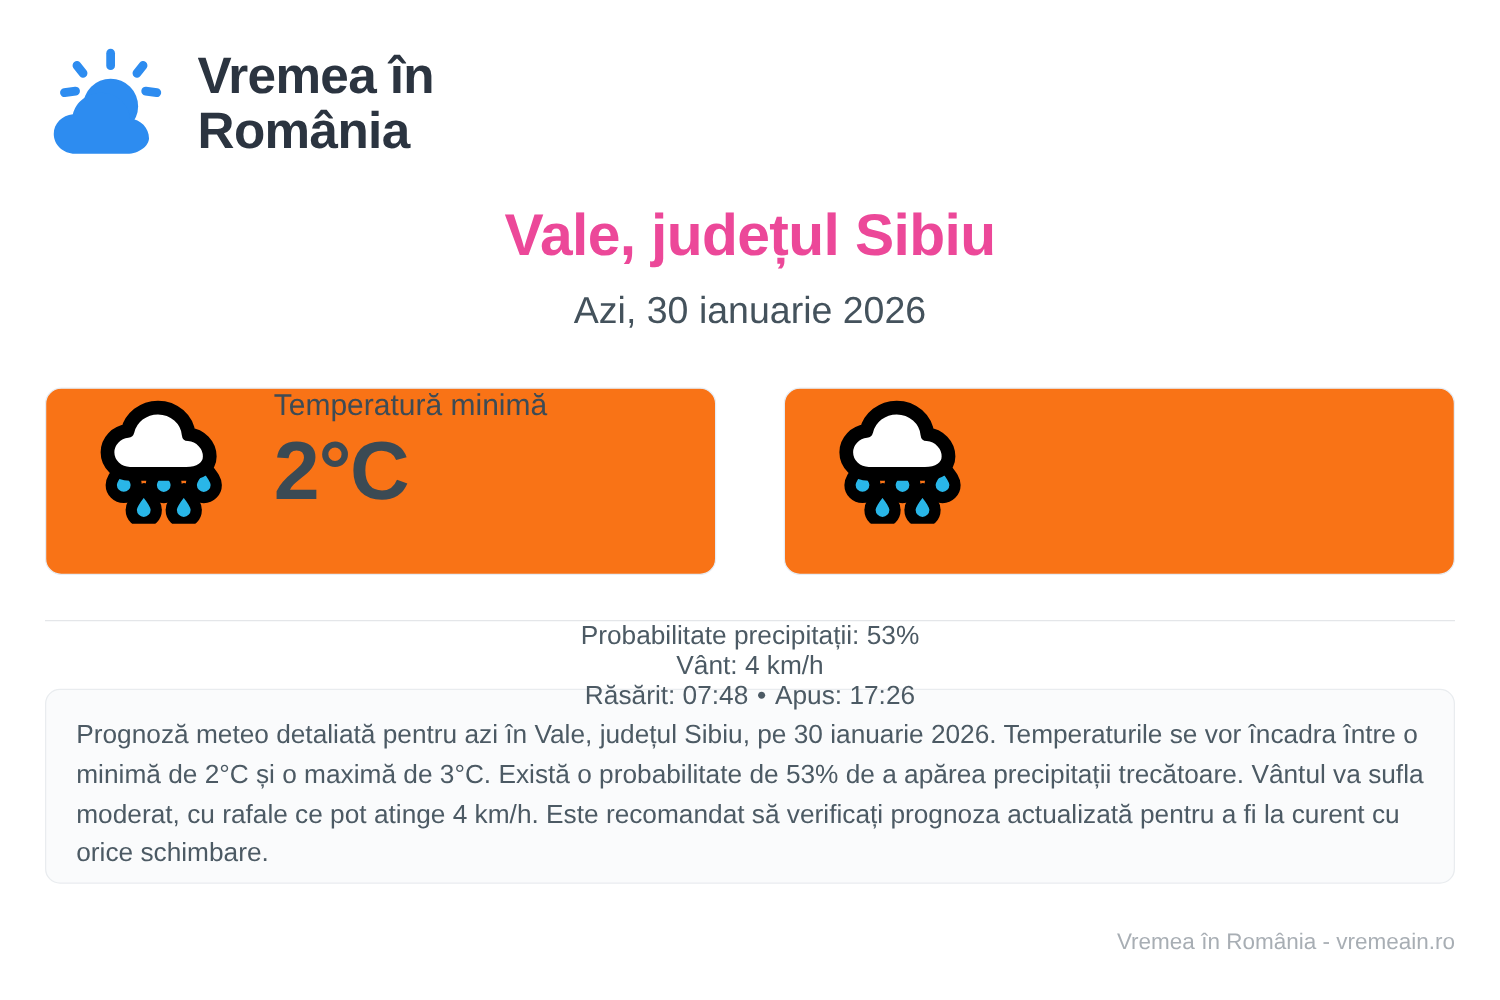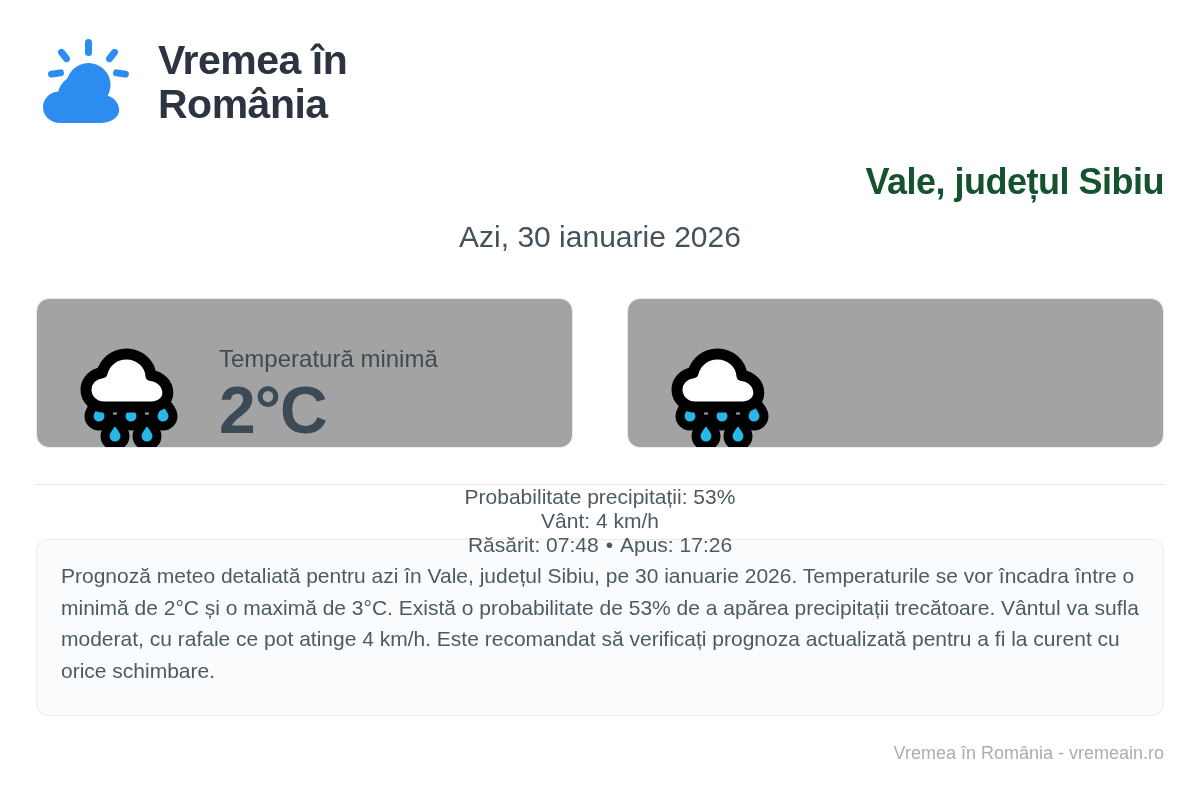--- a/index.html
+++ b/index.html
@@ -34,48 +34,47 @@
     font-weight: bold;
     line-height: 1.07;
     color: #2b3440;
     letter-spacing: -0.5px;
     white-space: pre-line;
   }
 
   
   .title-block { text-align: center; margin-top: 42px; }
   .page-title {
-    font-size: 36px;
+    font-size: 47px;
     font-weight: bold;
-    color: #14532d;
+    color: #ec4899;
     letter-spacing: -0.5px;
     line-height: 1.1;
-    text-align: right;
   }
   .page-subtitle {
     margin-top: 18px;
     font-size: 30px;
     font-weight: normal;
     color: #44525c;
   }
 
   
   .cards {
     display: flex;
     gap: 54px;
     margin-top: 44px;
   }
   .card {
     flex: 1 1 0;
     height: 150px;
-    background: #a3a3a3;
+    background: #f97316;
     border: 1px solid #e6edf5;
     border-radius: 13px;
     display: flex;
-    align-items: flex-end;
+    align-items: flex-start;
     padding: 0 26px 0 34px;
     gap: 28px;
   }
   .card-icon { width: 120px; height: 108px; flex: 0 0 120px; }
   .card-body { display: flex; flex-direction: column; justify-content: center; }
   .card-label {
     font-size: 24px;
     color: #3d4b55;
     line-height: 1.2;
     margin-bottom: 2px;
@@ -107,21 +106,21 @@
   .stat-wind { text-align: center; }
   .stat-sun { text-align: right; }
   .sun-sep { padding: 0 7px; color: #4c5a64; }
 
   
   .description {
     margin-top: 8px;
     background: #fafbfc;
     border: 1px solid #e9ecef;
     border-radius: 12px;
-    padding: 20px 24px 28px 24px;
+    padding: 20px 24px 7px 24px;
     font-size: 21px;
     line-height: 1.52;
     color: #4c5a64;
   }
 
   
   .footer {
     position: absolute;
     right: 36px;
     bottom: 36px;

